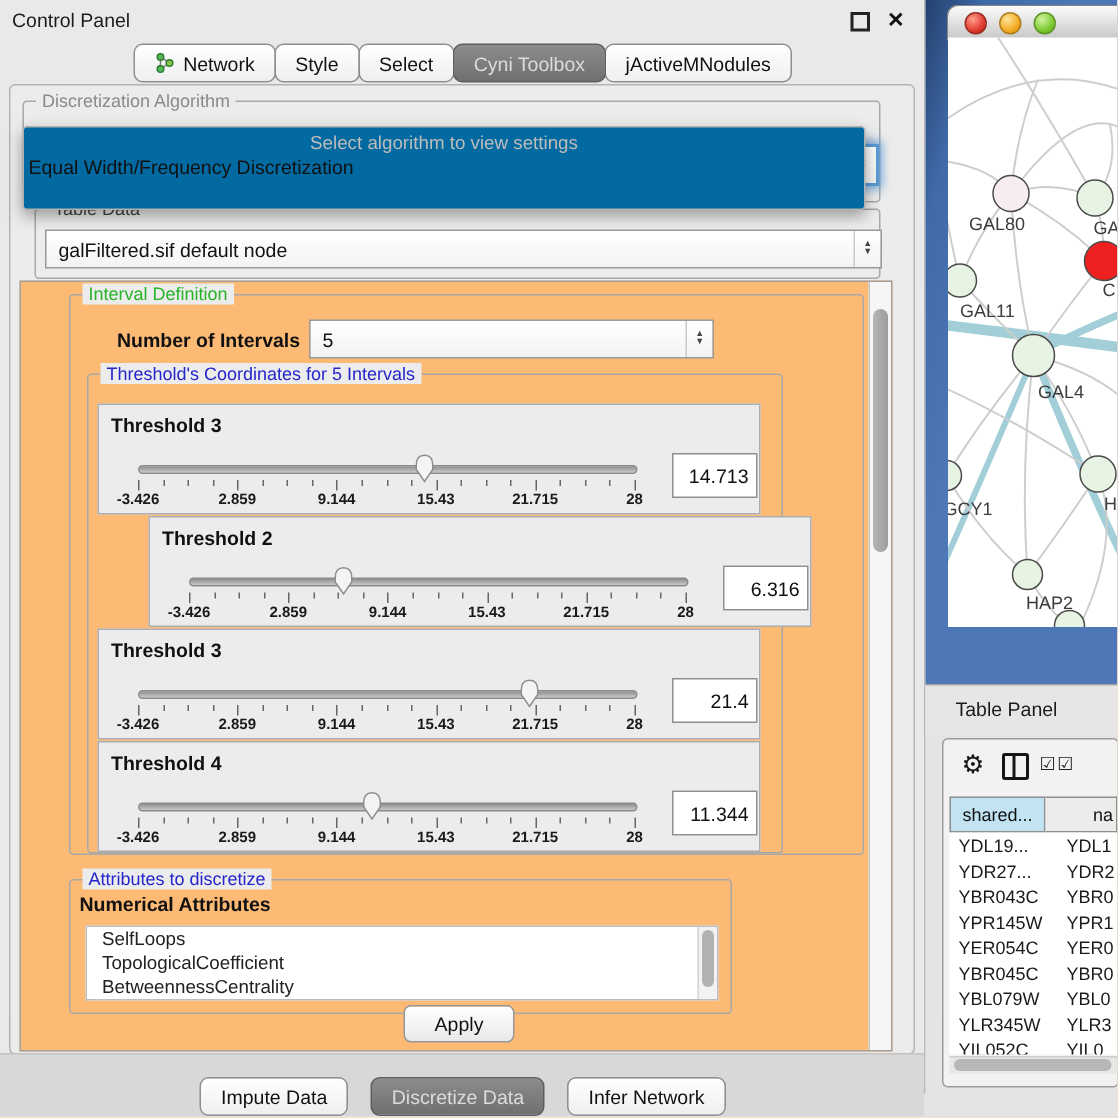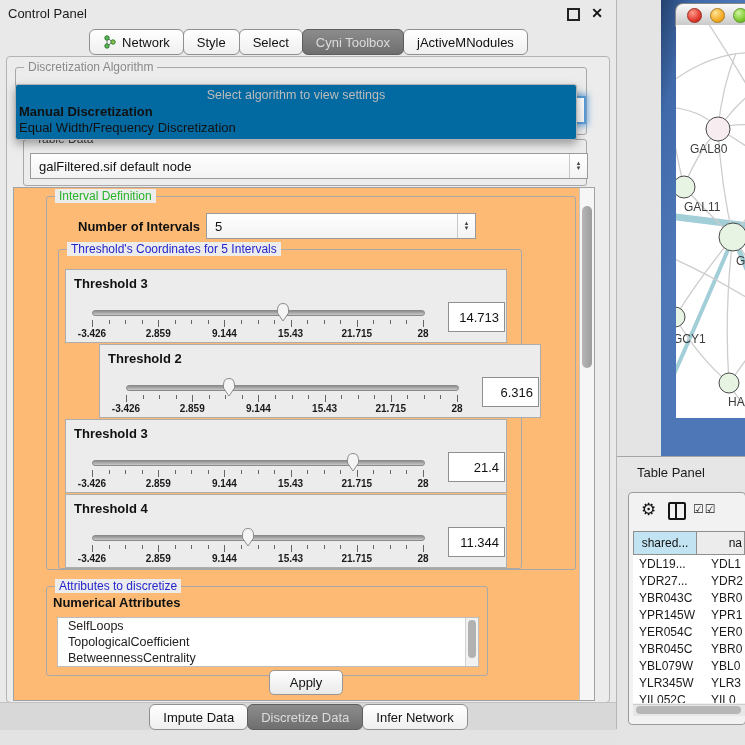--- a/index.html
+++ b/index.html
@@ -48,24 +48,24 @@
   .th-labels{position:absolute;left:26px;top:58px;width:331px;height:11px;}
   .th-labels span{position:absolute;transform:translateX(-50%);font-size:10px;font-weight:bold;color:#1a1a1a;white-space:nowrap;}
   .th-value{position:absolute;left:382px;top:32px;width:50px;height:28px;background:#fff;border:1px solid #8f8f8f;font-size:13px;color:#111;display:flex;align-items:center;justify-content:flex-end;padding-right:5px;}
   .attr-fieldset{left:32px;top:398px;width:440px;height:88px;}
   .attr-sub{position:absolute;left:6px;top:8px;font-weight:bold;font-size:13px;color:#111;}
   .attr-list{position:absolute;left:10px;top:30px;width:420px;height:48px;background:#fff;border:1px solid #bdbdbd;overflow:hidden;}
   .attr-item{height:16px;line-height:16px;font-size:12.5px;color:#222;padding-left:10px;}
   .attr-scroll{position:absolute;right:0;top:0;bottom:0;width:12px;background:#f2f2f2;border-left:1px solid #d2d2d2;}
   .attr-scroll .thumb{position:absolute;left:2px;top:2px;width:8px;height:38px;border-radius:4px;background:#b2b2b2;}
   .apply-btn{position:absolute;left:262px;top:613px;width:72px;height:23px;background:linear-gradient(#ffffff,#e9e9e9);border:1px solid #979797;border-radius:5px;font-size:13px;color:#111;display:flex;align-items:center;justify-content:center;}
-  .bottom-band{position:absolute;left:0;right:0;top:702px;height:26px;background:#d8d8d8;border-top:1px solid #c2c2c2;display:flex;justify-content:center;align-items:flex-start;padding-top:1px;}
+  .bottom-band{position:absolute;left:0;right:0;top:702px;height:26px;background:#d8d8d8;border-top:1px solid #c2c2c2;display:flex;justify-content:center;align-items:flex-start;padding-top:15px;gap:16px;}
   
   .right-side{position:absolute;left:617px;top:0;width:128px;height:745px;background:#e4e4e4;}
-  .blue-backdrop{position:absolute;left:0;top:0;right:0;height:456px;background:linear-gradient(105deg,#24416e 0%,#3f69a8 16%,#4d77b6 40%,#4d77b6 100%);margin-left:44px;}
+  .blue-backdrop{position:absolute;left:0;top:0;right:0;height:456px;background:linear-gradient(105deg,#24416e 0%,#3f69a8 16%,#4d77b6 40%,#4d77b6 100%);}
   .mac-titlebar{position:absolute;left:14px;top:3px;right:0;height:22px;background:linear-gradient(#fbfbfb,#c7c7c7);border:1px solid #858585;border-right:none;border-radius:8px 0 0 0;}
   .light{position:absolute;top:4px;width:13px;height:13px;border-radius:50%;}
   .light.red{left:11px;background:radial-gradient(circle at 35% 30%,#ff9d8d,#e23c30 60%,#b01a10);border:1px solid #992c22;}
   .light.yellow{left:34px;background:radial-gradient(circle at 35% 30%,#ffe49a,#f3ac25 60%,#d68c11);border:1px solid #ad7d1c;}
   .light.green{left:57px;background:radial-gradient(circle at 35% 30%,#d2f3a0,#7dcb31 60%,#57a317);border:1px solid #5f9427;}
   .net-canvas{position:absolute;left:15px;top:25px;width:113px;height:393px;background:#fff;overflow:hidden;}
   .netlabel{font-size:12px;fill:#3c3c3c;font-family:"Liberation Sans",sans-serif;}
   .tp-bar{position:absolute;left:0;right:0;top:456px;height:32px;background:#e6e6e6;border-top:1px solid #a5a5a5;}
   .tp-title{position:absolute;left:20px;top:8px;font-size:13px;color:#1b1b1b;}
   .table-window{position:absolute;left:11px;top:492px;width:116px;height:231px;background:#f2f2f2;border:1px solid #9b9b9b;border-radius:4px;overflow:hidden;}
@@ -131,21 +131,20 @@
           <span class="stepper">
             <span>▲</span>
             <span>▼</span>
           </span>
         </div>
       </div>
 
       <div class="popup">
         <div class="popup-hint">Select algorithm to view settings</div>
         <div class="popup-opts" id="popup-opts">
-            <div class="popup-opt bold">Manual Discretization</div>
             <div class="popup-opt">Equal Width/Frequency Discretization</div>
           </div>
       </div>
 
       <div class="fieldset td-fieldset">
         <span class="legend">Table Data</span>
         <div class="combo" style="left:6px;top:13px;width:548px;height:24px;">
           <span class="combo-val">galFiltered.sif default node</span>
           <span class="stepper">
             <span>▲</span>

